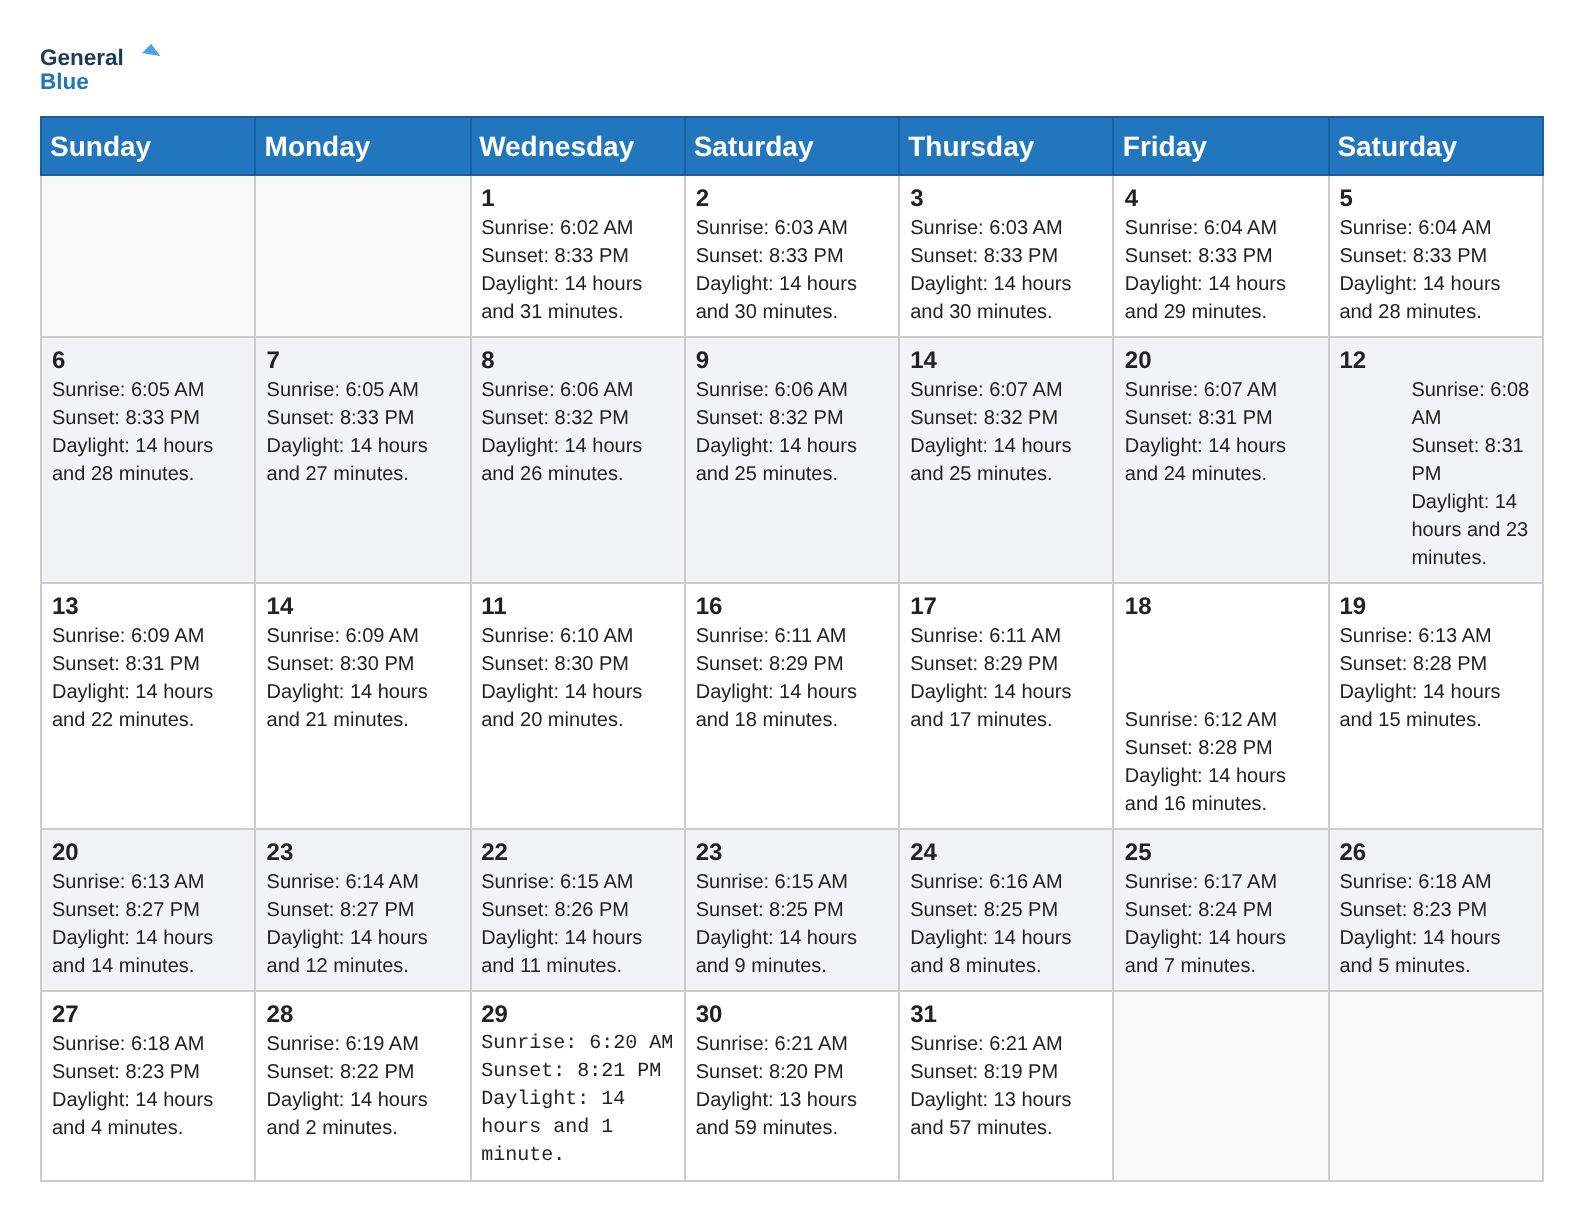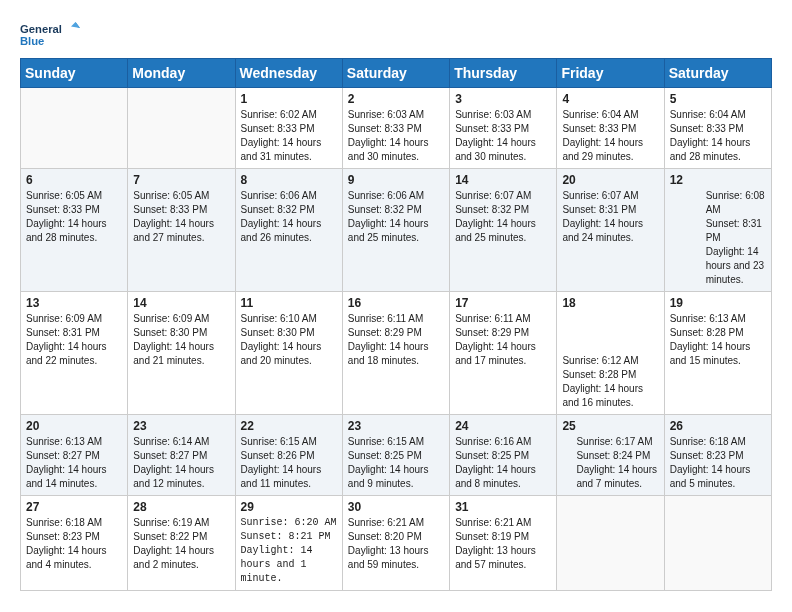--- a/index.html
+++ b/index.html
@@ -254,21 +254,21 @@
 Daylight: 14 hours and 9 minutes.</div>
         </td>
         <td>
           <span class="day-num">24</span>
           <div class="day-info" style="white-space: pre-line;">Sunrise: 6:16 AM
 Sunset: 8:25 PM
 Daylight: 14 hours and 8 minutes.</div>
         </td>
         <td>
           <span class="day-num">25</span>
-          <div class="day-info" style="white-space: pre-line; margin-left: 14px;">Sunrise: 6:17 AM
+          <div class="day-info" style="white-space: pre-line;">Sunrise: 6:17 AM
 Sunset: 8:24 PM
 Daylight: 14 hours and 7 minutes.</div>
         </td>
         <td>
           <span class="day-num">26</span>
           <div class="day-info" style="white-space: pre-line;">Sunrise: 6:18 AM
 Sunset: 8:23 PM
 Daylight: 14 hours and 5 minutes.</div>
         </td>
       </tr>

